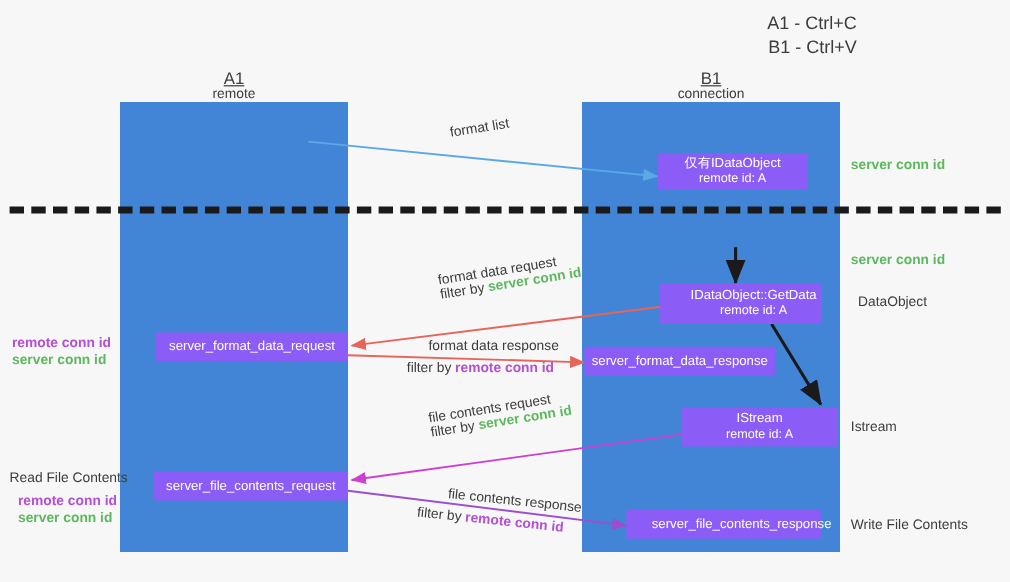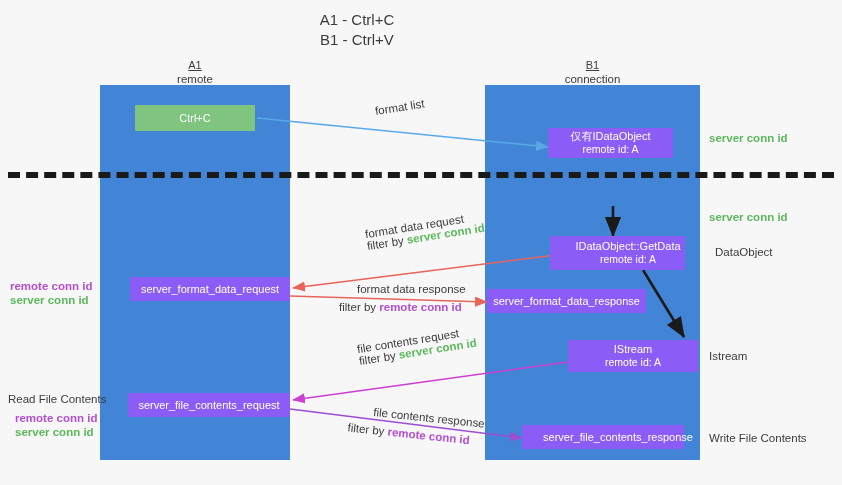--- a/index.html
+++ b/index.html
@@ -22,28 +22,28 @@
   .lane-a { left: 100px; top: 85px; width: 190px; height: 375px; }
   .lane-b { left: 485px; top: 85px; width: 215px; height: 375px; }
 
   .lane-head {
     position: absolute;
     text-align: center;
     color: #3c3c3c;
     font-size: 11.5px;
     line-height: 14px;
   }
-  .lane-head .big { font-size: 11px; text-decoration: underline; }
+  .lane-head .big { font-size: 14px; text-decoration: underline; }
 
   .title {
     position: absolute;
     left: 0;
     top: 10px;
     width: 714px;
-    text-align: center;
+    text-align: right;
     font-size: 15px;
     line-height: 20px;
     color: #3c3c3c;
   }
 
   .node {
     position: absolute;
     box-sizing: border-box;
     display: flex;
     flex-direction: column;
@@ -151,23 +151,20 @@
 
     <path d="M556,255 L293,288" stroke="#e8645a" stroke-width="1.6" fill="none" marker-end="url(#ah-red)"></path>
 
     <path d="M290,296 L487,302" stroke="#e8645a" stroke-width="1.6" fill="none" marker-end="url(#ah-red)"></path>
 
     <path d="M568,362 L293,400" stroke="#cc3fd0" stroke-width="1.6" fill="none" marker-end="url(#ah-mag)"></path>
 
     <path d="M290,409 L522,438" stroke="#9b4fd0" stroke-width="1.6" fill="none" marker-end="url(#ah-pur)"></path>
   </svg>
 
-  <div class="node green" style="left:135px; top:105px; width:120px; height:26px;">
-    <div>Ctrl+C</div>
-  </div>
 
   <div class="node orange" style="left:130px; top:277px; width:160px; height:24px;">
     <div>server_format_data_request</div>
   </div>
 
   <div class="node orange" style="left:128px; top:393px; width:162px; height:24px;">
     <div>server_file_contents_request</div>
   </div>
 
   <div class="node orange" style="left:548px; top:128px; width:125px; height:30px;">

